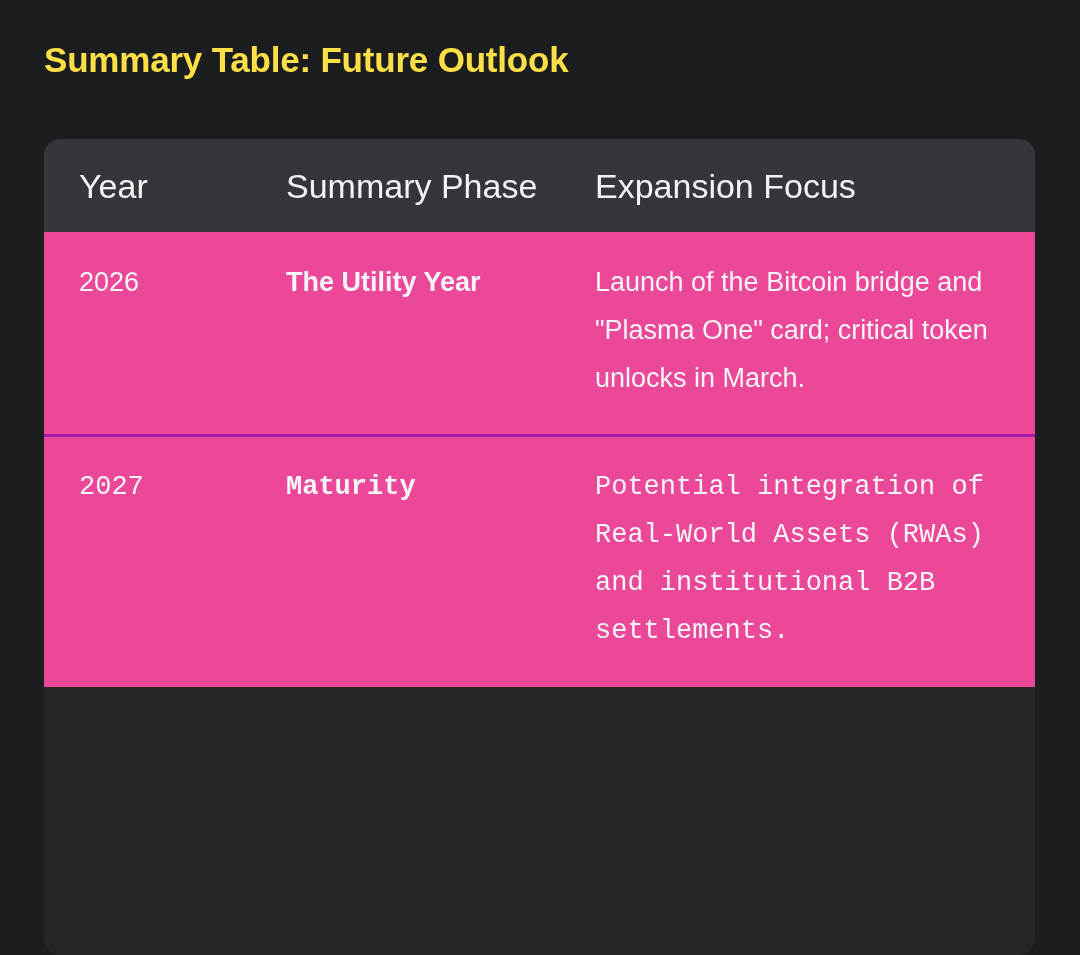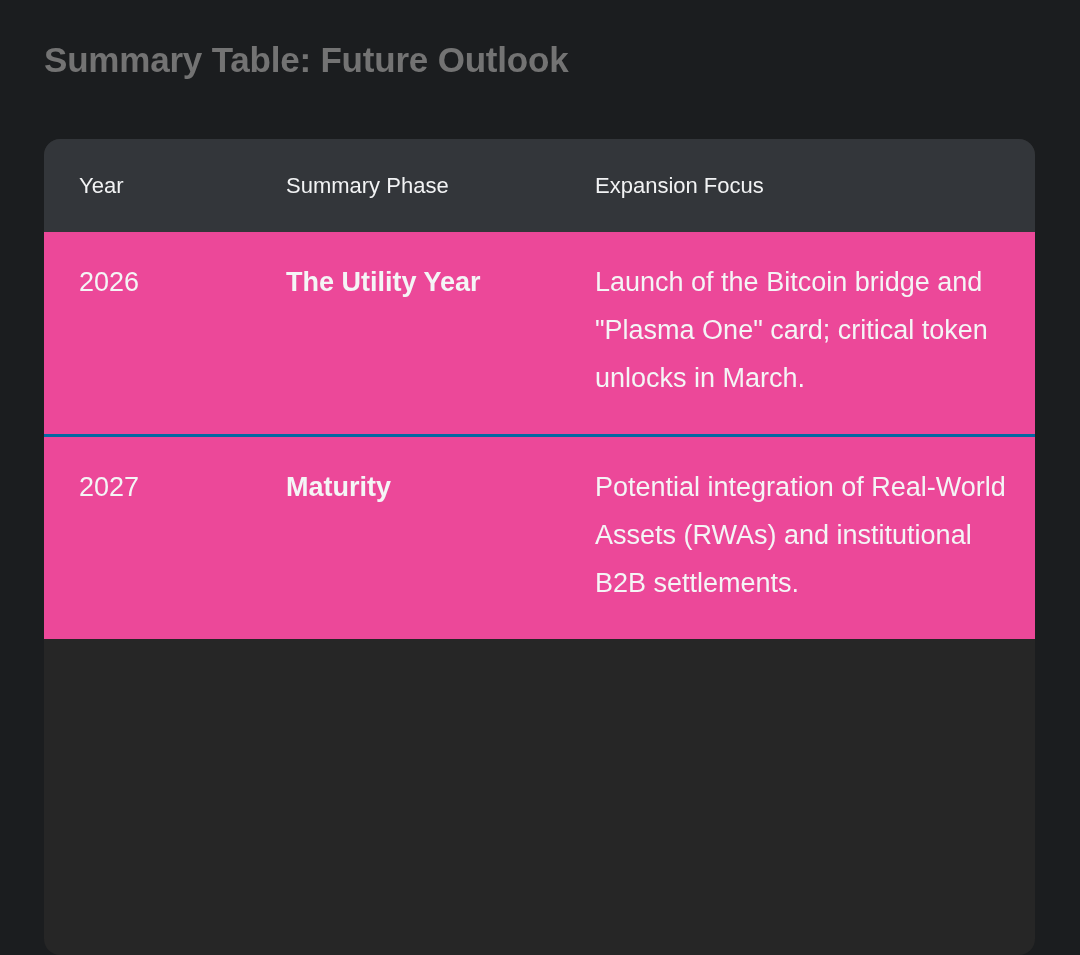--- a/index.html
+++ b/index.html
@@ -27,21 +27,21 @@
 
   
   .page-title {
     position: absolute;
     left: 44px;
     top: 38px;
     font-size: 35px;
     line-height: 44px;
     font-weight: bold;
     letter-spacing: -0.2px;
-    color: #737373;
+    color: #fde047;
     white-space: nowrap;
   }
 
   
   .table-card {
     position: absolute;
     left: 44px;
     top: 139px;
     width: 991px;
     height: 816px;
@@ -63,34 +63,35 @@
   
   .summary-table thead tr {
     background: #33363a;
   }
 
   .summary-table thead th {
     text-align: left;
     vertical-align: middle;
     height: 93px;
     padding: 0 0 0 35px;
-    font-size: 22px;
+    font-size: 34px;
     line-height: 34px;
     font-weight: normal;
     color: #f2f3f4;
     white-space: nowrap;
   }
 
   
   .summary-table tbody tr {
     background: #ec4899;
   }
 
   .summary-table tbody tr + tr td {
-    border-top: 3px solid #0369a1;
+    border-top: 3px solid #a21caf;
+    font-family: Liberation Mono, monospace;
   }
 
   .summary-table tbody td {
     vertical-align: top;
     padding: 26px 0 32px 35px;
     font-size: 27px;
     line-height: 48px;
     color: #f4f5f6;
   }
 

